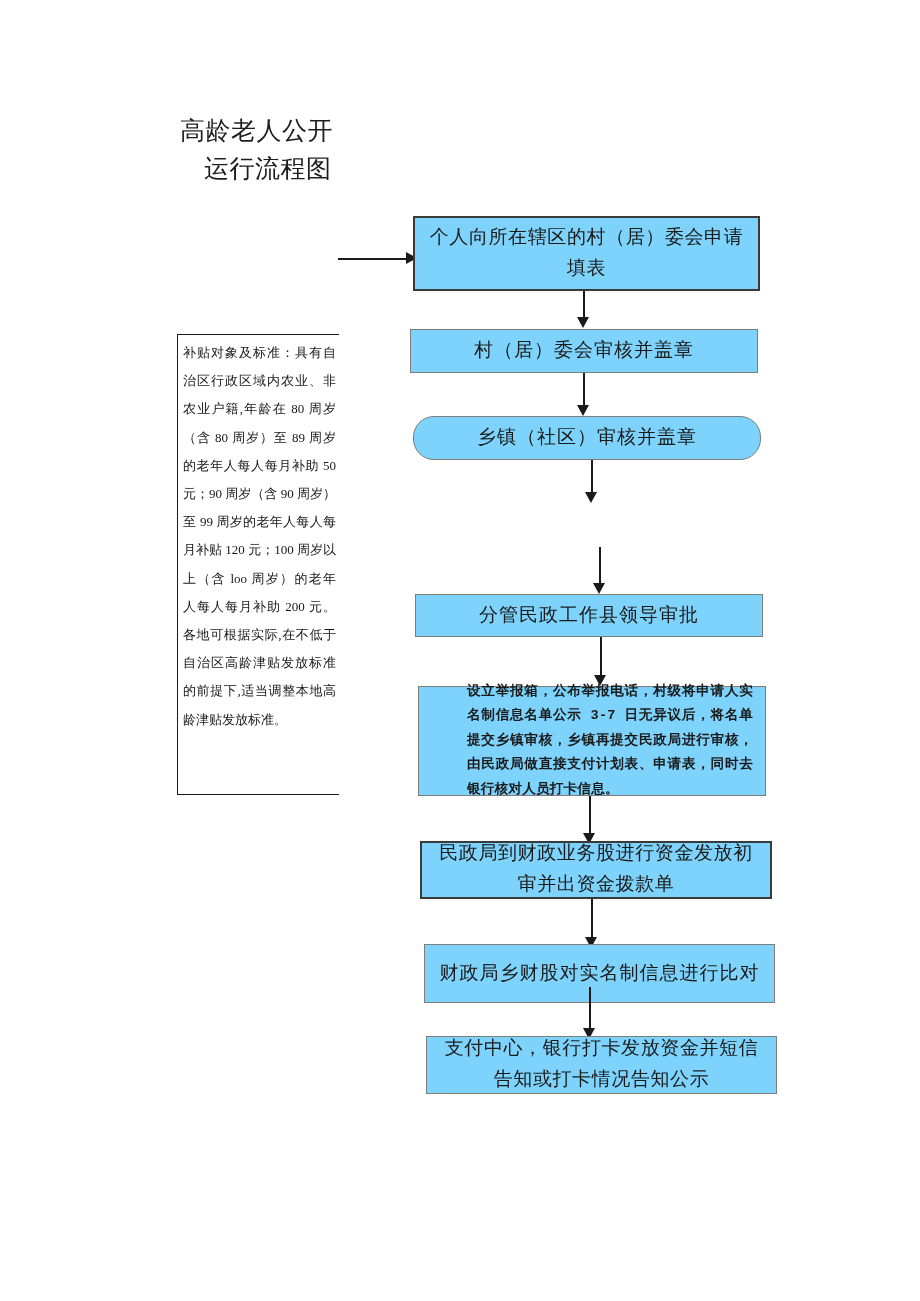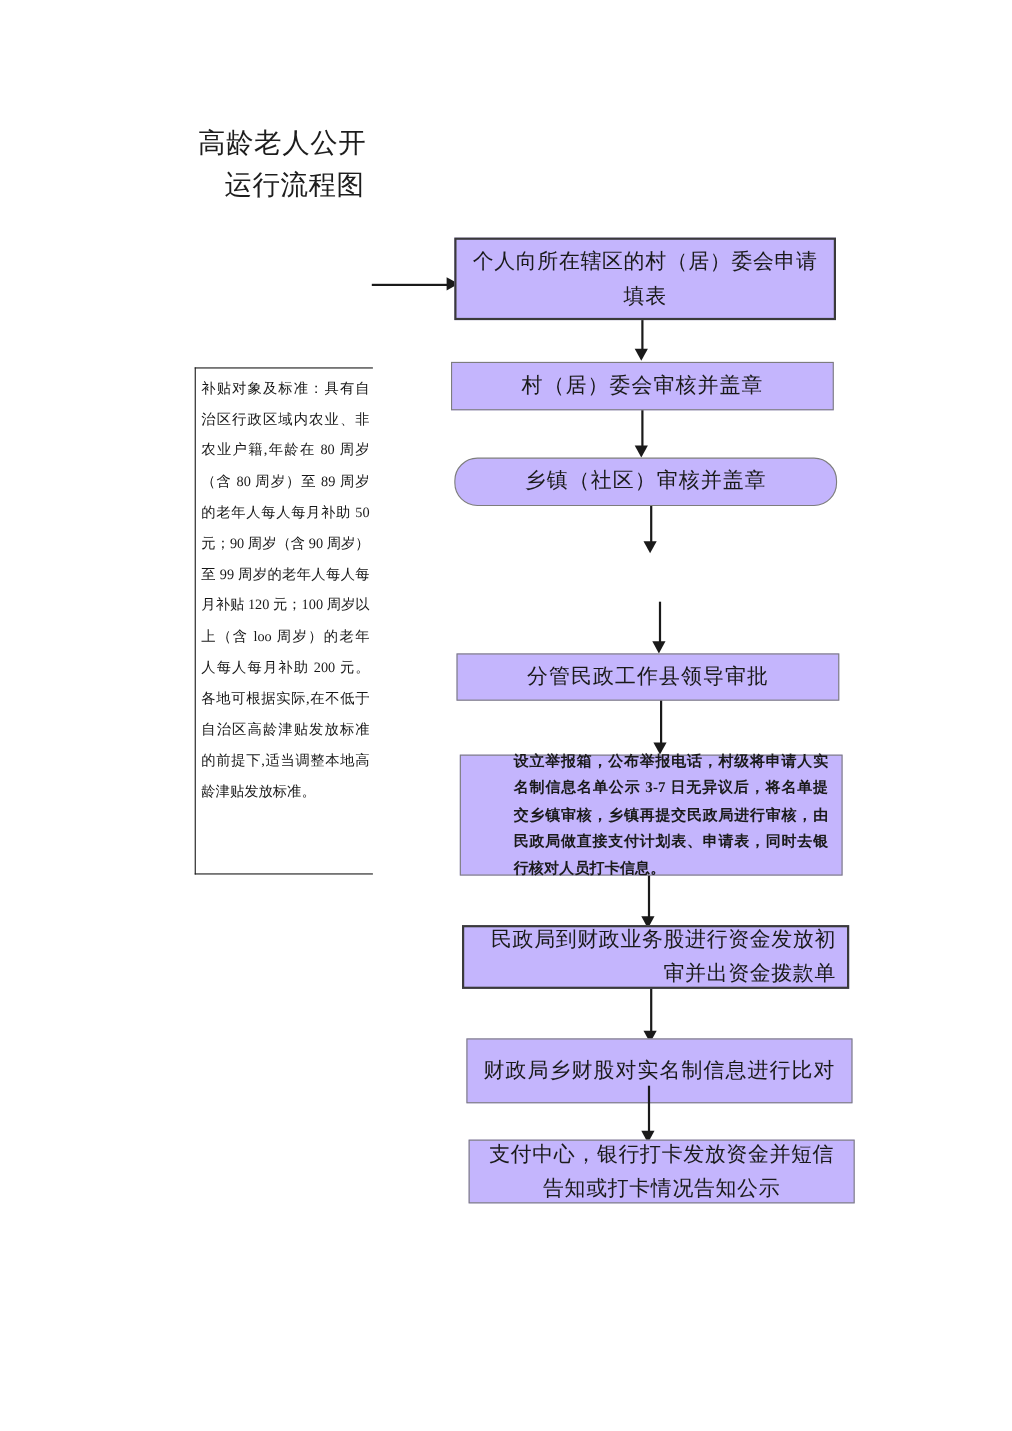--- a/index.html
+++ b/index.html
@@ -50,27 +50,28 @@
     line-height: 28.2px;
     text-align: justify;
     text-justify: inter-character;
     color: #171717;
   }
 
   
   .node {
     position: absolute;
     box-sizing: border-box;
-    background: #c4b5fd;
+    background: #7dd3fc;
     border: 1px solid #7d7d7d;
     display: flex;
     align-items: center;
     justify-content: center;
     text-align: center;
     color: #1a1a1a;
+    font-family: Liberation Mono, monospace;
   }
   .node.strong { border: 2px solid #3a3a3a; }
   .node .txt {
     display: block;
     width: 100%;
     padding: 0 10px;
     box-sizing: border-box;
   }
 
   
@@ -168,21 +169,21 @@
   </div>
   <div class="vline" style="left:600px; top:637px; height:39px;"></div>
   <div class="arrow-down" style="left:593.5px; top:675px;"></div>
 
   <div class="node para" style="left:418px; top:686px; width:348px; height:110px;padding-left:36px;">
     <span class="txt">设立举报箱，公布举报电话，村级将申请人实名制信息名单公示 3-7 日无异议后，将名单提交乡镇审核，乡镇再提交民政局进行审核，由民政局做直接支付计划表、申请表，同时去银行核对人员打卡信息。</span>
   </div>
   <div class="vline" style="left:589px; top:796px; height:38px;"></div>
   <div class="arrow-down" style="left:582.5px; top:833px;"></div>
 
-  <div class="node step2 strong" style="left:420px; top:841px; width:352px; height:58px;text-align:right;">
+  <div class="node step2 strong" style="left:420px; top:841px; width:352px; height:58px;">
     <span class="txt">民政局到财政业务股进行资金发放初审并出资金拨款单</span>
   </div>
   <div class="vline" style="left:591px; top:899px; height:39px;"></div>
   <div class="arrow-down" style="left:584.5px; top:937px;"></div>
 
   <div class="node step" style="left:424px; top:944px; width:351px; height:59px;">
     <span class="txt">财政局乡财股对实名制信息进行比对</span>
   </div>
   <div class="vline" style="left:589px; top:987px; height:42px;"></div>
   <div class="arrow-down" style="left:582.5px; top:1028px;"></div>

